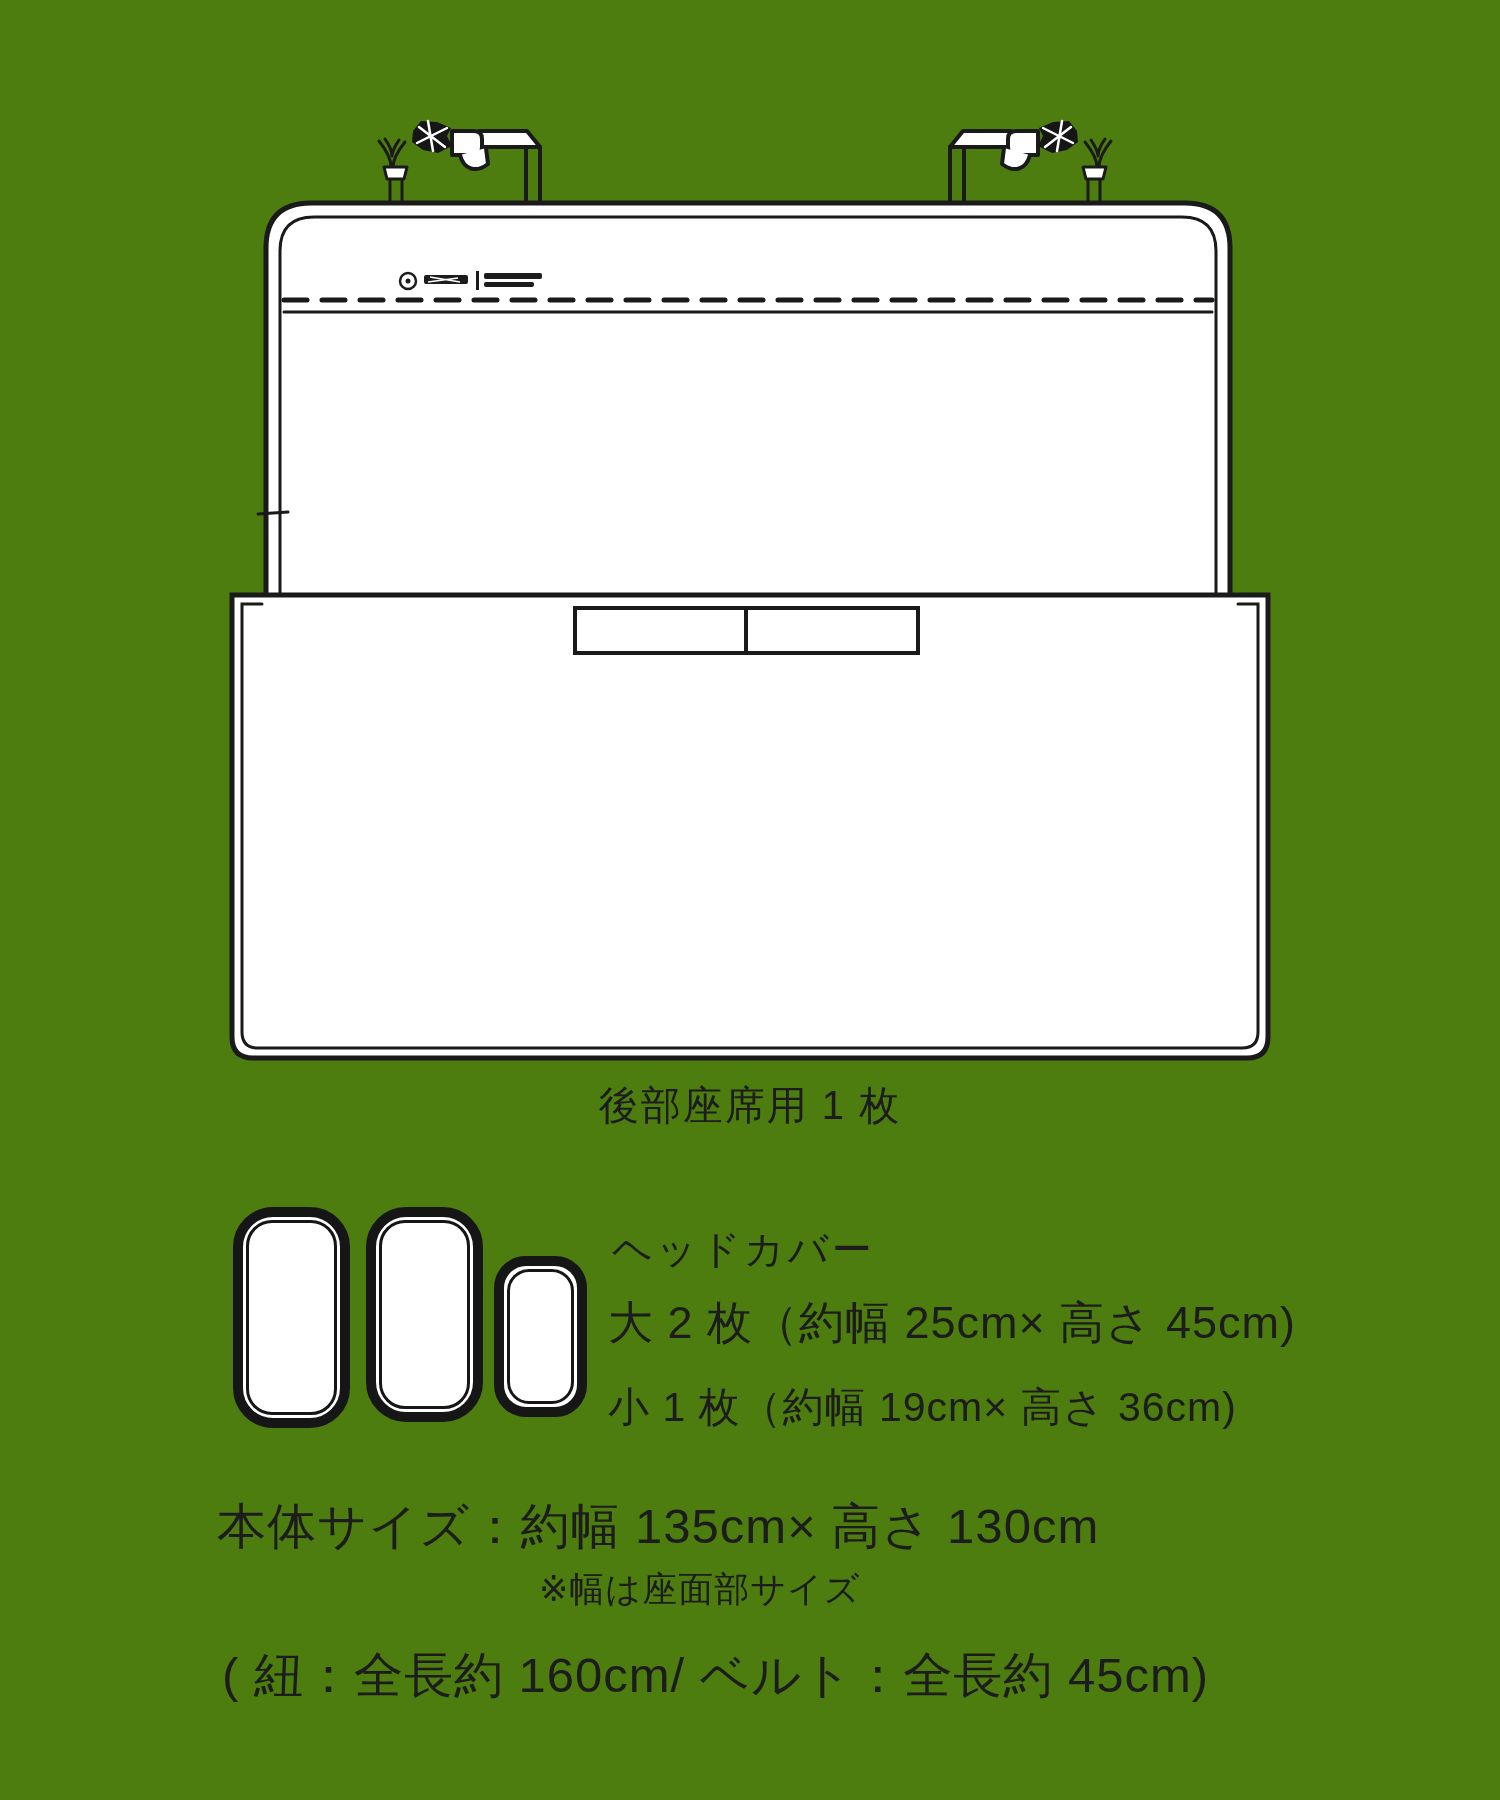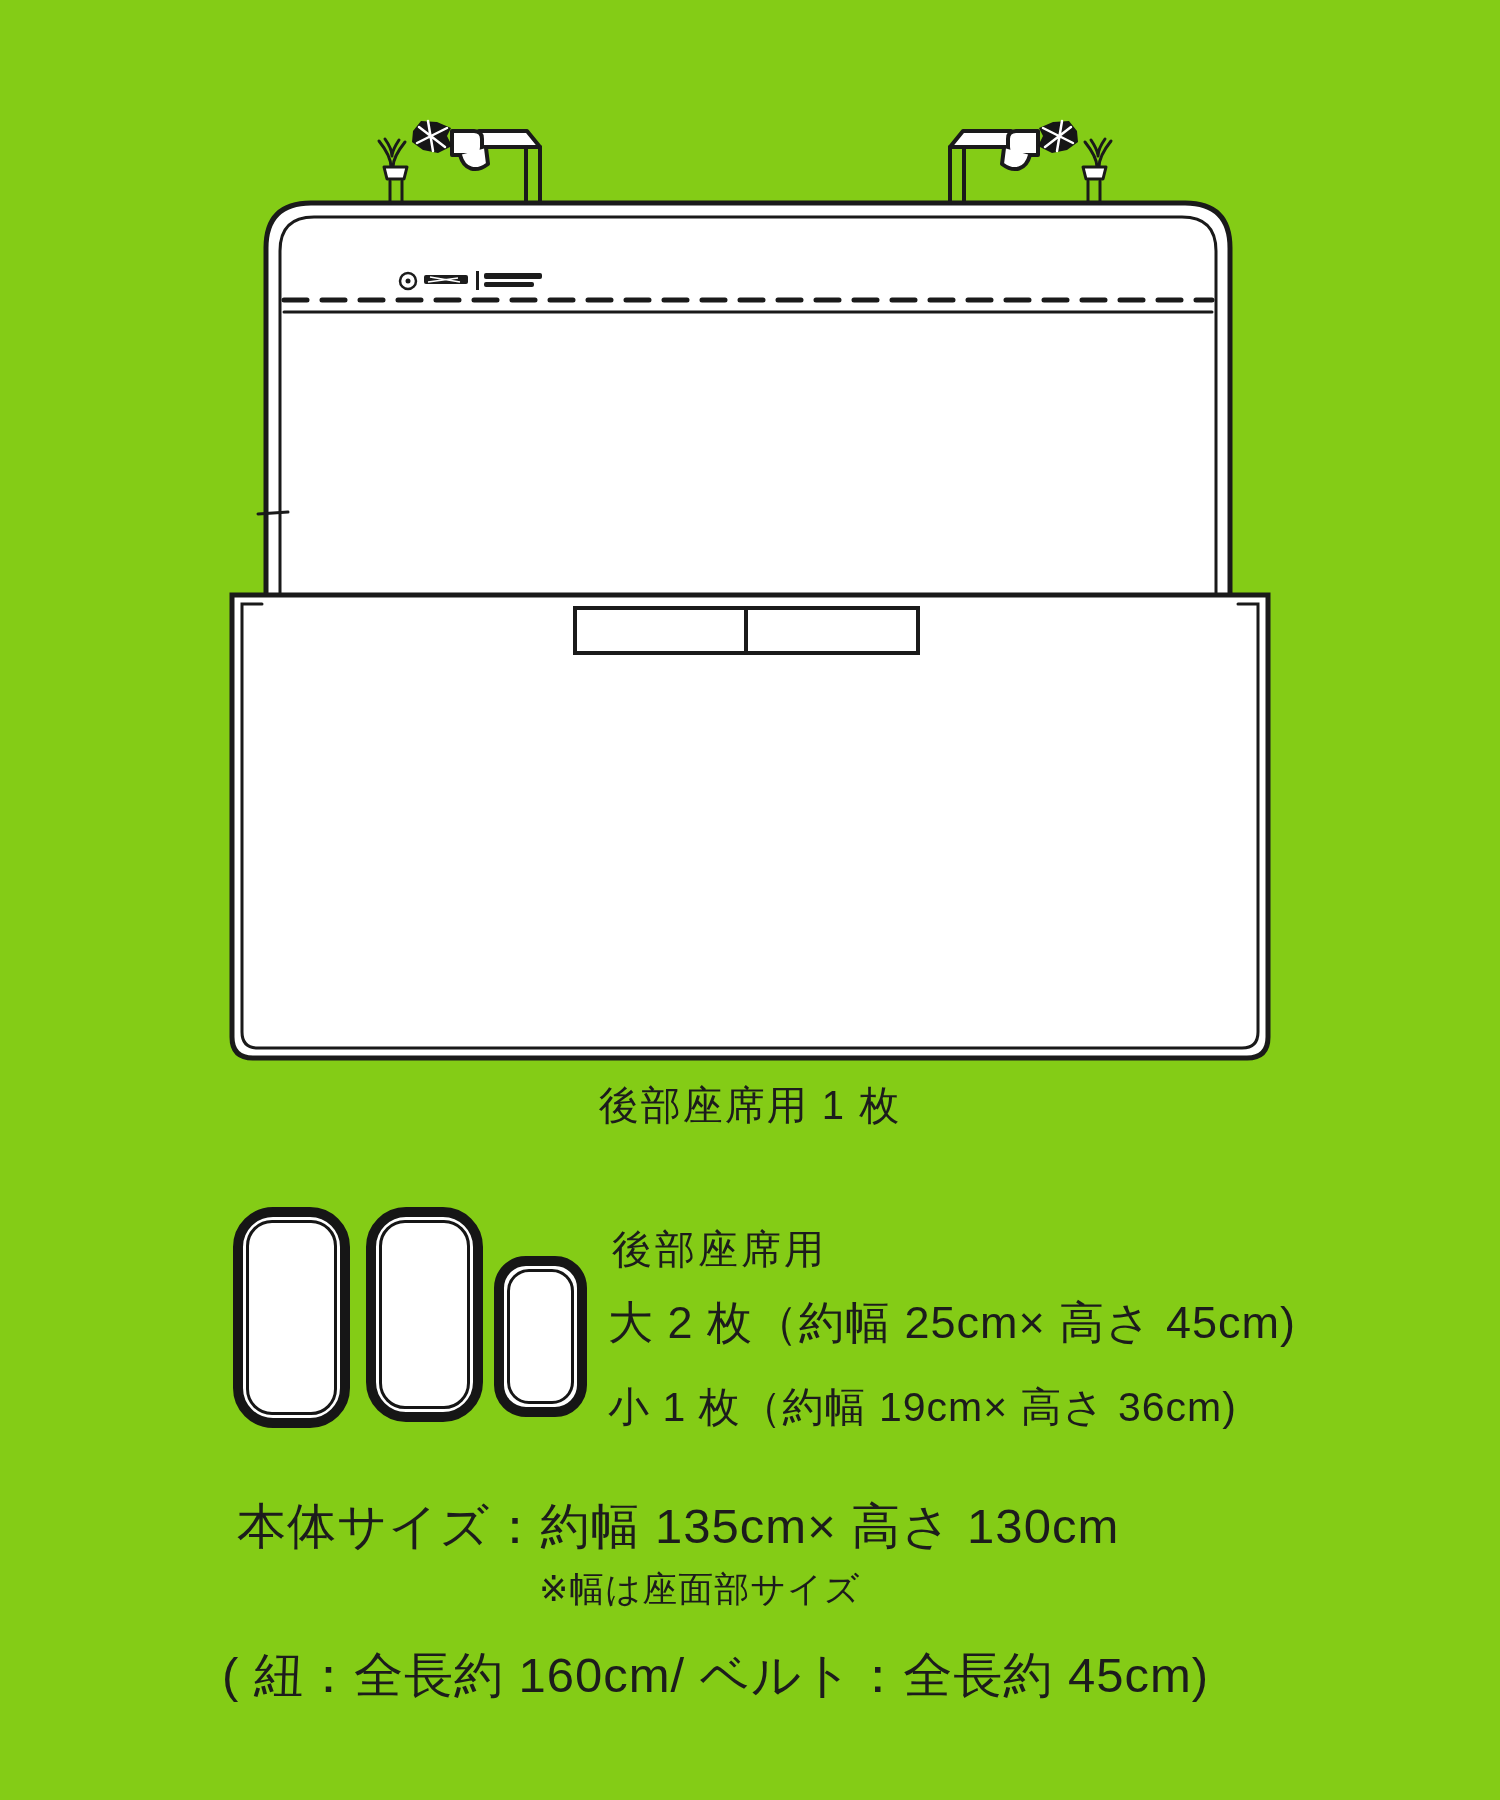--- a/index.html
+++ b/index.html
@@ -1,34 +1,34 @@
 <!DOCTYPE html>
 <html><head>
 <meta charset="utf-8">
 <style>
   html,body{margin:0;padding:0;background:#ffffff;}
   *{box-sizing:border-box;}
   .canvas{
     position:relative;
     width:1500px;height:1800px;
-    background:#84cc16;
+    background:#4d7c0f;
     font-family:"Liberation Sans","DejaVu Sans",sans-serif;
     color:#1c1c1c;
     overflow:hidden;
   }
   .diagram-svg{position:absolute;left:0;top:0;}
   .txt{position:absolute;white-space:nowrap;color:#1c1c1c;}
   .caption{
     left:232px;top:1078px;width:1036px;
     text-align:center;font-size:40px;letter-spacing:2px;
   }
   .hc-title{left:612px;top:1222px;font-size:40px;letter-spacing:3px;}
   .hc-line-large{left:608px;top:1293px;font-size:45px;letter-spacing:1px;text-align:right;}
   .hc-line-small{left:608px;top:1368px;font-size:41px;letter-spacing:1px;margin-top:12px;}
-  .body-size{left:237px;top:1494px;font-size:49px;letter-spacing:1px;}
+  .body-size{left:217px;top:1494px;font-size:49px;letter-spacing:1px;}
   .size-note{left:539px;top:1566px;font-size:35px;letter-spacing:1px;}
   .strap-size{left:222px;top:1618px;font-size:49px;letter-spacing:1px;margin-top:25px;}
 
   
   .hc-shape{position:absolute;border:10px solid #161616;background:#ffffff;}
   .hc-shape .inner{position:absolute;inset:3px;border:3px solid #161616;border-radius:26px;}
   .hc-large1{left:233px;top:1207px;width:117px;height:221px;border-radius:40px;}
   .hc-large2{left:366px;top:1207px;width:117px;height:215px;border-radius:40px;}
   .hc-small{left:494px;top:1256px;width:93px;height:161px;border-radius:32px;}
   .hc-small .inner{border-radius:22px;}
@@ -85,21 +85,21 @@
   <div class="hc-shape hc-large1">
     <div class="inner"></div>
   </div>
   <div class="hc-shape hc-large2">
     <div class="inner"></div>
   </div>
   <div class="hc-shape hc-small">
     <div class="inner"></div>
   </div>
 
-  <div class="txt hc-title">後部座席用</div>
+  <div class="txt hc-title">ヘッドカバー</div>
   <div class="txt hc-line-large">大 2 枚（約幅 25cm× 高さ 45cm)</div>
   <div class="txt hc-line-small">小 1 枚（約幅 19cm× 高さ 36cm)</div>
 
   <div class="txt body-size">本体サイズ：約幅 135cm× 高さ 130cm</div>
   <div class="txt size-note">※幅は座面部サイズ</div>
   <div class="txt strap-size">( 紐：全長約 160cm/ ベルト：全長約 45cm)</div>
 
 </div>
 
 </body></html>

